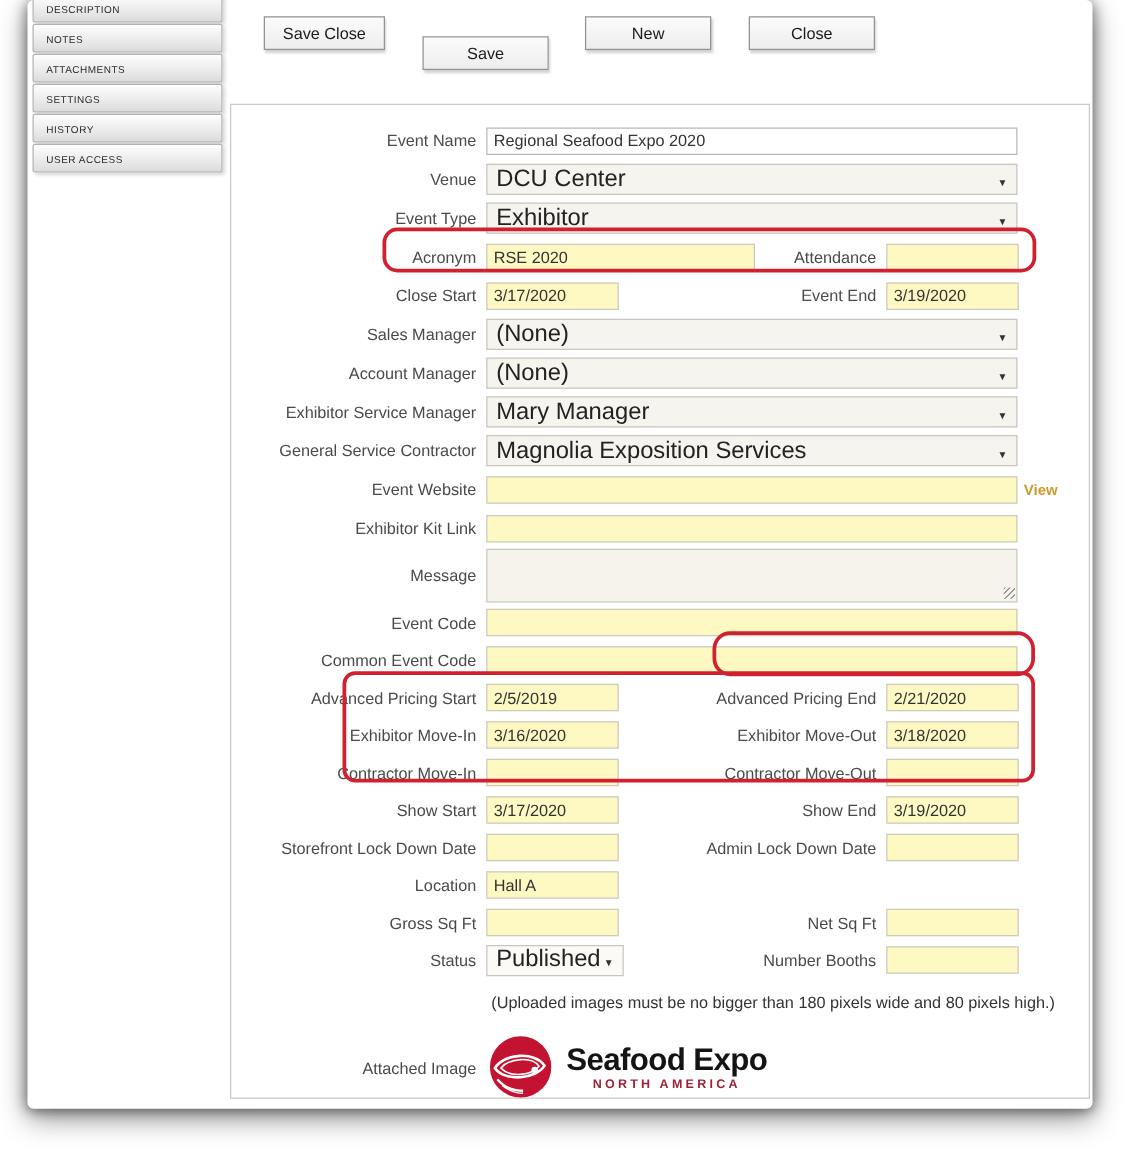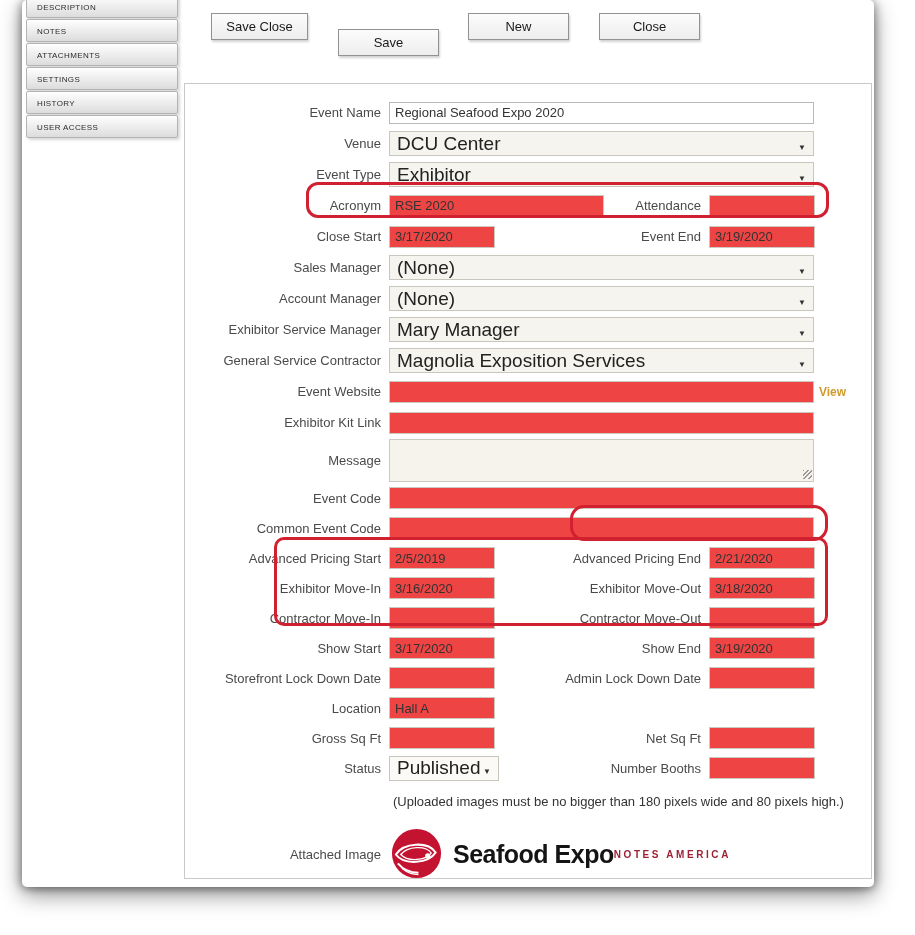--- a/index.html
+++ b/index.html
@@ -34,21 +34,21 @@
     position:absolute; left:162px; top:47px; width:688px; height:796px;
     border:1px solid #c9c9c9; background:#fff; padding-top:13px;margin-top:36px;
   }
   .row { display:flex; align-items:center; }
   .r31 { height:31px; } .r30 { height:30px; }
   .lbl  { flex:none; width:204px; padding-right:8px; text-align:right; font-size:13px; color:#4a4a4c; white-space:nowrap; }
   .lbl2 { flex:none; width:214px; padding-right:8px; text-align:right; font-size:13px; color:#4a4a4c; white-space:nowrap; }
   .lbl2-acr { flex:none; width:105px; padding-right:8px; text-align:right; font-size:13px; color:#4a4a4c; white-space:nowrap; }
   .lbl2-booths { flex:none; width:210px; padding-right:8px; text-align:right; font-size:13px; color:#4a4a4c; white-space:nowrap; }
   input.txt {
-    height:22px; border:1px solid #ccc9c0; background:#ef4444;
+    height:22px; border:1px solid #ccc9c0; background:#fef9c3;
     font:13px "Liberation Sans", sans-serif; color:#333; padding:1px 5px; outline:none;
   }
   input.white { background:#fff; border-color:#b9b9b9; }
   .w-full{width:425px;} .w-short{width:106px;} .w-acr{width:215px;}
   .sel {
     height:25px; background:#f5f4ee; border:1px solid #c9c6bd; cursor:pointer;
     display:flex; align-items:center; justify-content:space-between;
     padding:0 7px; font-size:19px; color:#222;
   }
   .sel-short{ width:110px; background:#fbfaf7; }
@@ -59,21 +59,21 @@
     resize:none; outline:none; font:13px "Liberation Sans", sans-serif;
   }
   .resize-handle {
     position:absolute; right:2px; bottom:3px; width:9px; height:9px; pointer-events:none;
     background:repeating-linear-gradient(-45deg, transparent 0 2px, #999 2px 3.2px);
   }
   .view-link { margin-left:5px; color:#cf9a2e; font-weight:bold; font-size:12px; cursor:pointer; }
   .note-row { height:37px; display:flex; align-items:center; padding-left:208px; font-size:13px; color:#333; }
   .img-row { height:68px; display:flex; align-items:center; }
   .logo { display:flex; align-items:center; }
-  .logo-text { margin-left:9px; display:flex; flex-direction:row; align-items:center; }
+  .logo-text { margin-left:9px; display:flex; flex-direction:column; align-items:center; }
   .logo-title { font-size:25px; font-weight:bold; letter-spacing:-.5px; color:#141414; line-height:26px; }
   .logo-sub { font-size:10px; font-weight:bold; letter-spacing:2.6px; color:#9d2235; margin-top:1px; }
   
   .ann { position:absolute; border:3px solid #d12130; border-radius:12px; pointer-events:none; background:transparent; }
   .ann1 { left:284px; top:182px; width:523px; height:36px; }
   .ann2 { left:548px; top:505px; width:258px; height:36px; border-radius:14px; }
   .ann3 { left:252px; top:537px; width:554px; height:89px; border-radius:10px; }
 </style>
 </head>
 <body>
@@ -259,21 +259,21 @@
         <svg width="55" height="55" viewBox="0 0 56 56">
           <circle cx="28" cy="27" r="25" fill="#c41331"></circle>
           <path d="M7 28 C15 15.5, 40 14.5, 47.5 26 C40.5 37, 15.5 39.5, 7 28 Z" fill="none" stroke="#fff" stroke-width="2.1"></path>
           <path d="M12 28 C19 19.5, 37.5 18.5, 43 26.5 C37 34, 19.5 36, 12 28 Z" fill="none" stroke="#fff" stroke-width="1.3"></path>
           <circle cx="39.5" cy="29.5" r="2.7" fill="#fff"></circle>
           <path d="M9 37 C14 43, 22 46.5, 30 46.5" fill="none" stroke="#fff" stroke-width="2"></path>
           <path d="M13 42 C18 46, 24 48.5, 30 48.5" fill="none" stroke="#fff" stroke-width="1.2"></path>
         </svg>
         <div class="logo-text">
           <div class="logo-title">Seafood Expo</div>
-          <div class="logo-sub">NOTES AMERICA</div>
+          <div class="logo-sub">NORTH AMERICA</div>
         </div>
       </div>
     </div>
 
   </div>
 
   <div class="ann ann1"></div>
   <div class="ann ann2"></div>
   <div class="ann ann3"></div>
 

